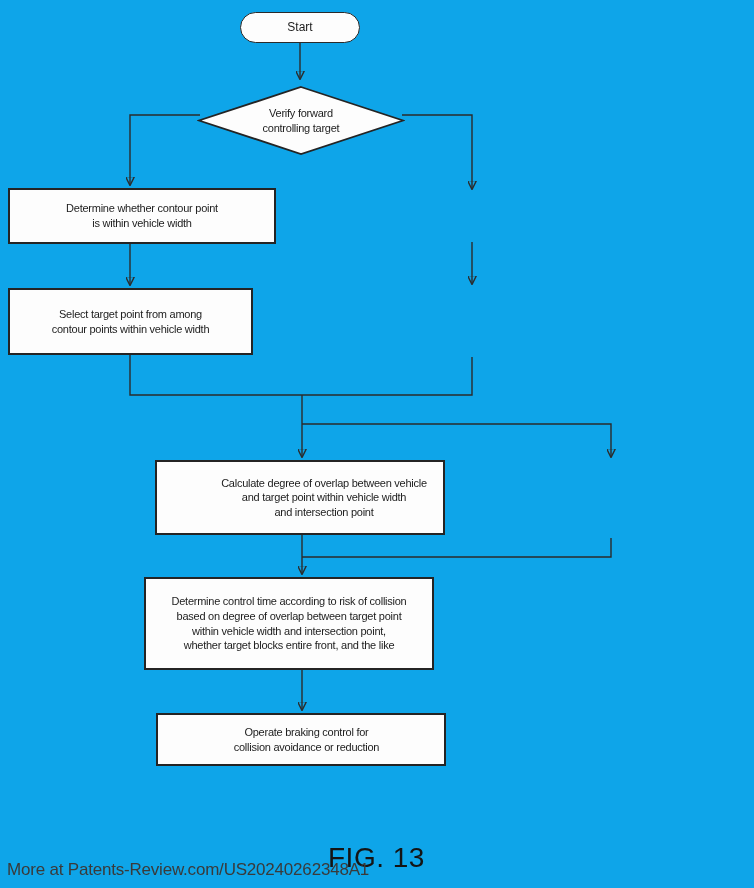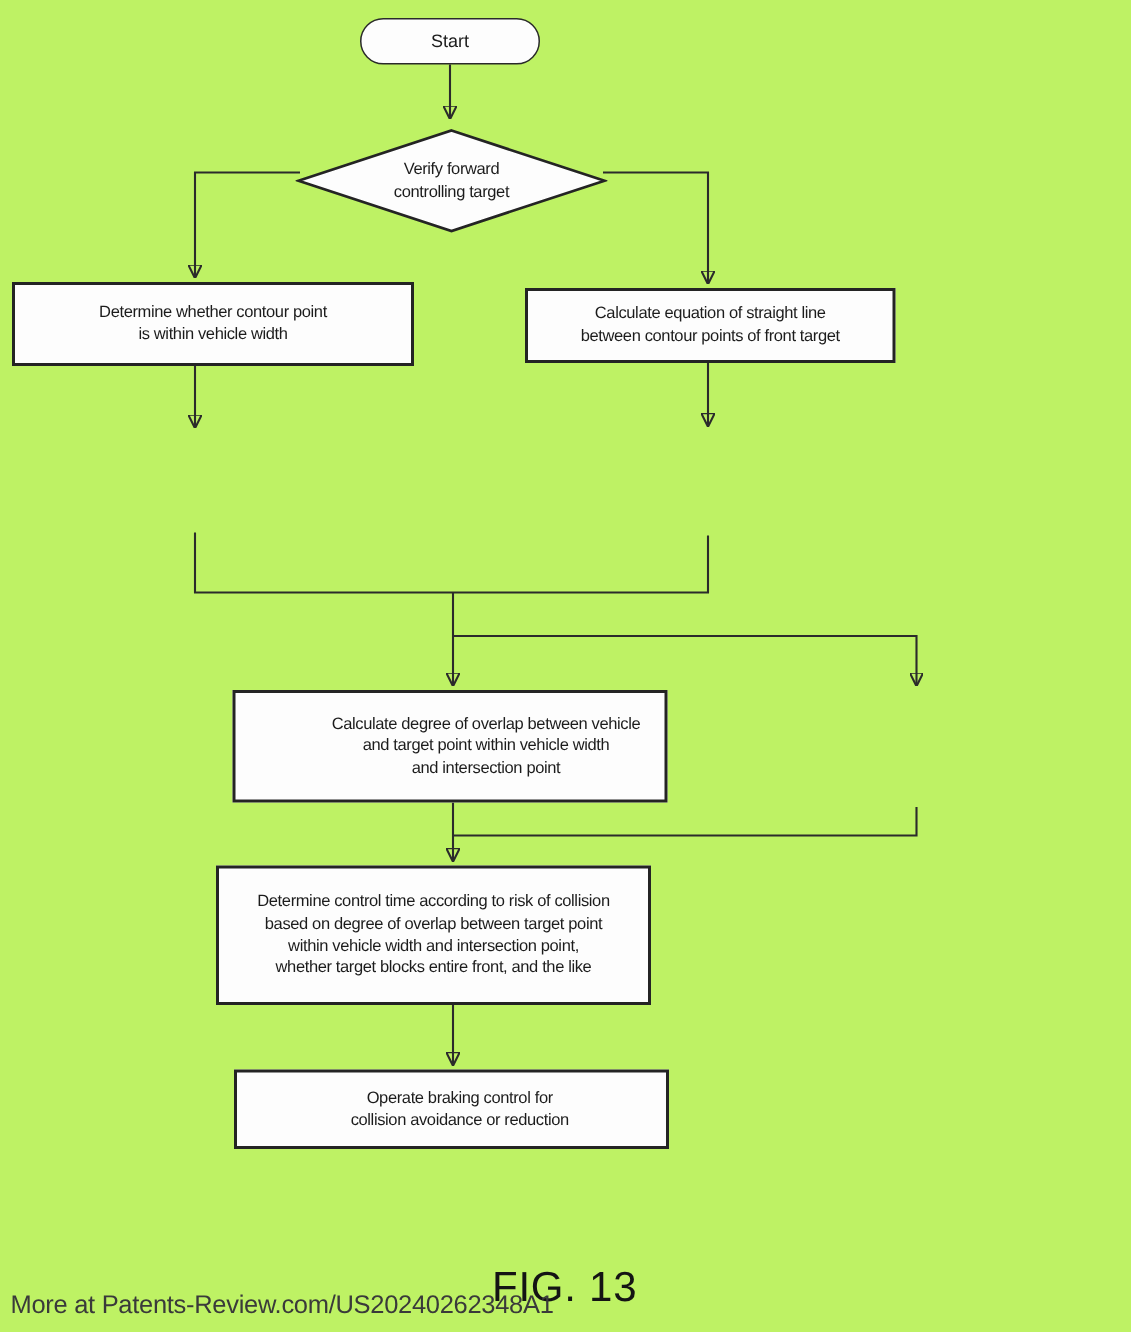--- a/index.html
+++ b/index.html
@@ -1,21 +1,21 @@
 <!DOCTYPE html>
 <html><head>
 <meta charset="utf-8">
 <style>
   * { margin: 0; padding: 0; box-sizing: border-box; }
   html, body { background: #ffffff; }
   .canvas {
     position: relative;
     width: 754px;
     height: 888px;
-    background: #bef264;
+    background: #0ea5e9;
     font-family: "Liberation Sans", sans-serif;
     color: #1c1c1c;
     overflow: hidden;
   }
   .connectors {
     position: absolute;
     left: 0; top: 0;
     width: 754px; height: 888px;
   }
   .connectors path { fill: none; stroke: #2b2b2b; stroke-width: 1.4; }
@@ -100,23 +100,23 @@
     <svg width="208" height="71" viewBox="0 0 208 71">
       <polygon points="104,2 206,35.5 104,69 2,35.5" fill="#fdfdfd" stroke="#242424" stroke-width="1.8"></polygon>
     </svg>
     <div class="diamond-label">Verify forward
 controlling target</div>
   </div>
 
   <div class="node proc" style="left:8px; top:188px; width:268px; height:56px;">Determine whether contour point
 is within vehicle width</div>
 
-  <div class="node proc" style="left:350px; top:192px; width:247px; height:50px;">Calculate equation of straight line
-between contour points of front target</div>
 
+  <div class="node proc" style="left:8px; top:288px; width:245px; height:67px;">Select target point from among
+contour points within vehicle width</div>
 
 
   <div class="node proc" style="left:155px; top:460px; width:290px; height:75px;padding-left:48px;">Calculate degree of overlap between vehicle
 and target point within vehicle width
 and intersection point</div>
 
 
   <div class="node proc" style="left:144px; top:577px; width:290px; height:93px;">Determine control time according to risk of collision
 based on degree of overlap between target point
 within vehicle width and intersection point,

